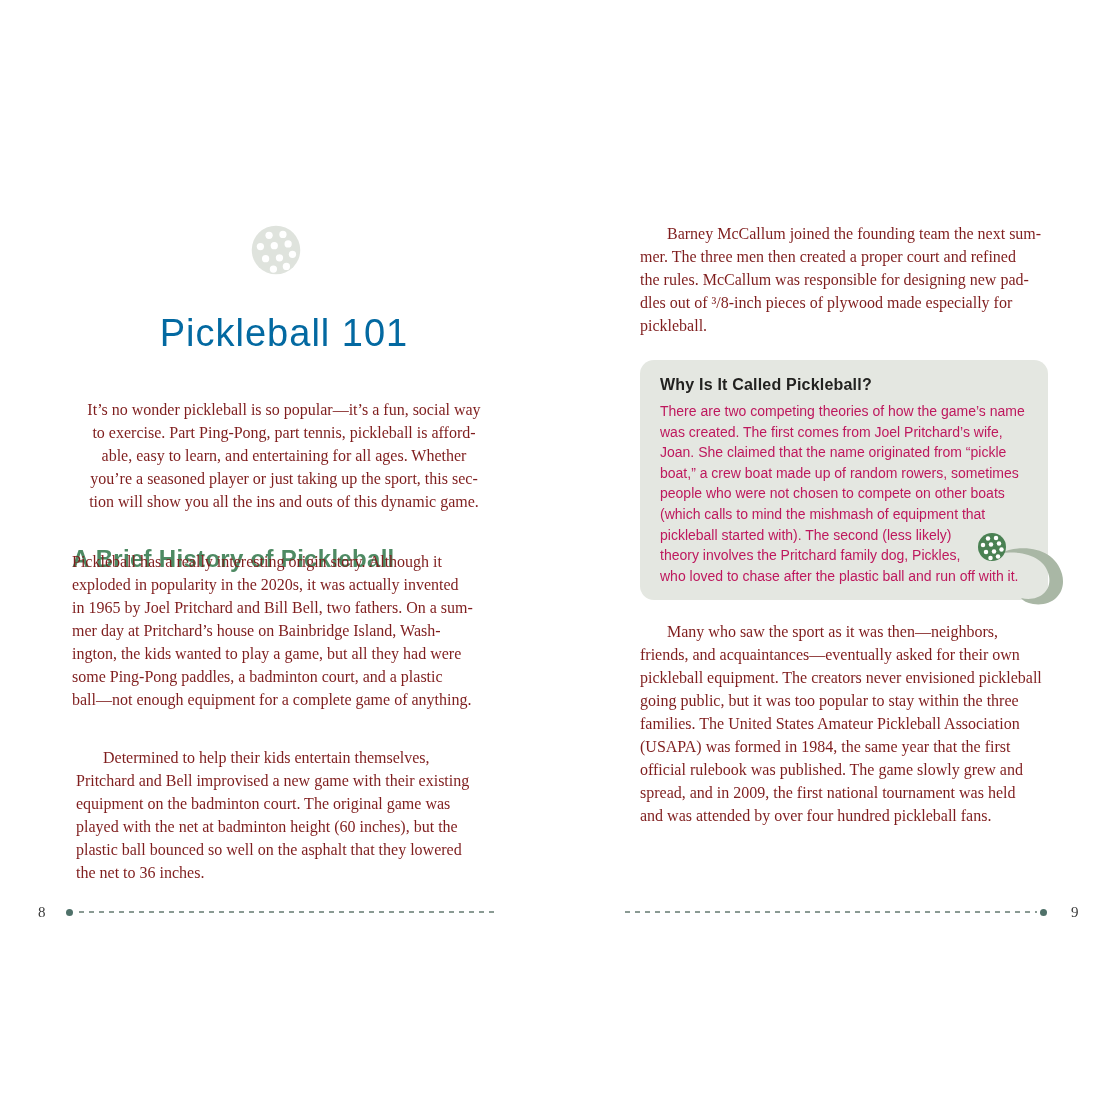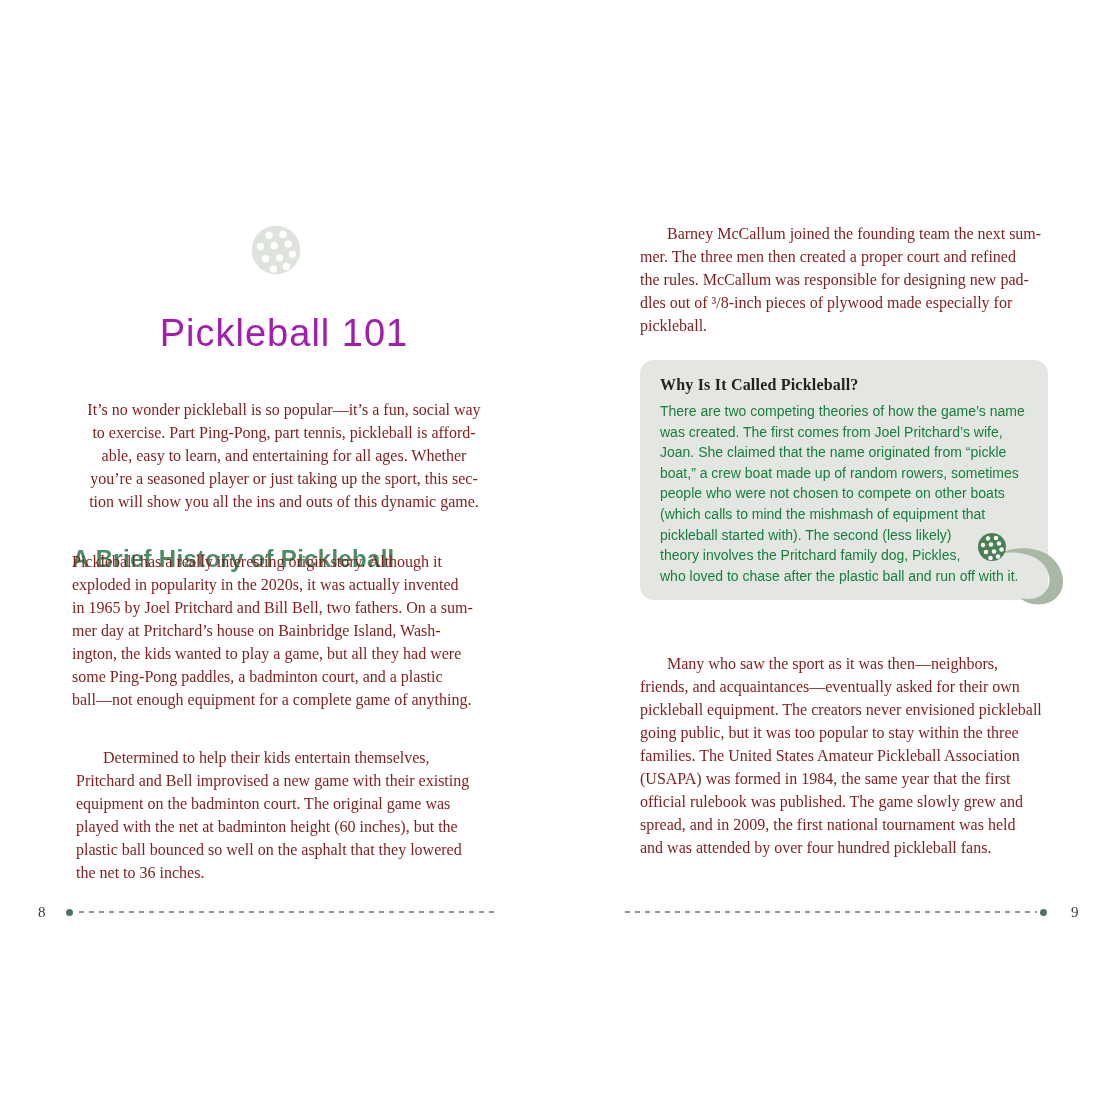--- a/index.html
+++ b/index.html
@@ -20,50 +20,50 @@
     color:#7f1d1d;
   }
   .indent{text-indent:27px;}
   .chapter-title{
     width:424px;
     text-align:center;
     font-family:"Liberation Sans", sans-serif;
     font-weight:normal;
     font-size:38px;
     letter-spacing:1px;
-    color:#a21caf;
+    color:#0369a1;
   }
   .section-heading{
     font-family:"Liberation Sans", sans-serif;
     font-weight:bold;
     font-size:24px;
     letter-spacing:0.3px;
     color:#4e8a63;
   }
   .callout{
     width:408px;height:240px;
     background:#e4e7e1;
     border-radius:14px;
     box-sizing:border-box;
     padding:16px 20px 14px 20px;
   }
   .callout-heading{
-    font-family:Liberation Serif, serif;
+    font-family:Liberation Sans, sans-serif;
     font-weight:bold;
     font-size:16px;
     color:#222220;
     letter-spacing:0.2px;
   }
   .callout-body{
     margin-top:7px;
     font-family:"Liberation Sans", sans-serif;
     font-size:14px;
     line-height:20.6px;
     white-space:pre;
-    color:#15803d;
+    color:#be185d;
   }
   .page-num{
     font-family:"Liberation Serif", serif;
     font-size:15px;
     color:#3a3a3a;
   }
   .rule{
     height:2px;
     background:repeating-linear-gradient(90deg,#8a9a93 0 5px,transparent 5px 10px);
   }
@@ -157,21 +157,21 @@
       <circle cx="28" cy="25" r="4.5" fill="#ffffff"></circle>
       <circle cx="44" cy="23" r="4.5" fill="#ffffff"></circle>
       <circle cx="18" cy="40" r="4.5" fill="#ffffff"></circle>
       <circle cx="34" cy="39" r="4.5" fill="#ffffff"></circle>
       <circle cx="49" cy="35" r="4.5" fill="#ffffff"></circle>
       <circle cx="27" cy="52" r="4.5" fill="#ffffff"></circle>
       <circle cx="42" cy="49" r="4.5" fill="#ffffff"></circle>
     </svg>
   </div>
 
-  <div class="abs serif-block indent" style="left:640px;top:652px;width:408px;">Many who saw the sport as it was then—neighbors,
+  <div class="abs serif-block indent" style="left:640px;top:620px;width:408px;">Many who saw the sport as it was then—neighbors,
 friends, and acquaintances—eventually asked for their own
 pickleball equipment. The creators never envisioned pickleball
 going public, but it was too popular to stay within the three
 families. The United States Amateur Pickleball Association
 (USAPA) was formed in 1984, the same year that the first
 official rulebook was published. The game slowly grew and
 spread, and in 2009, the first national tournament was held
 and was attended by over four hundred pickleball fans.</div>
 
 

